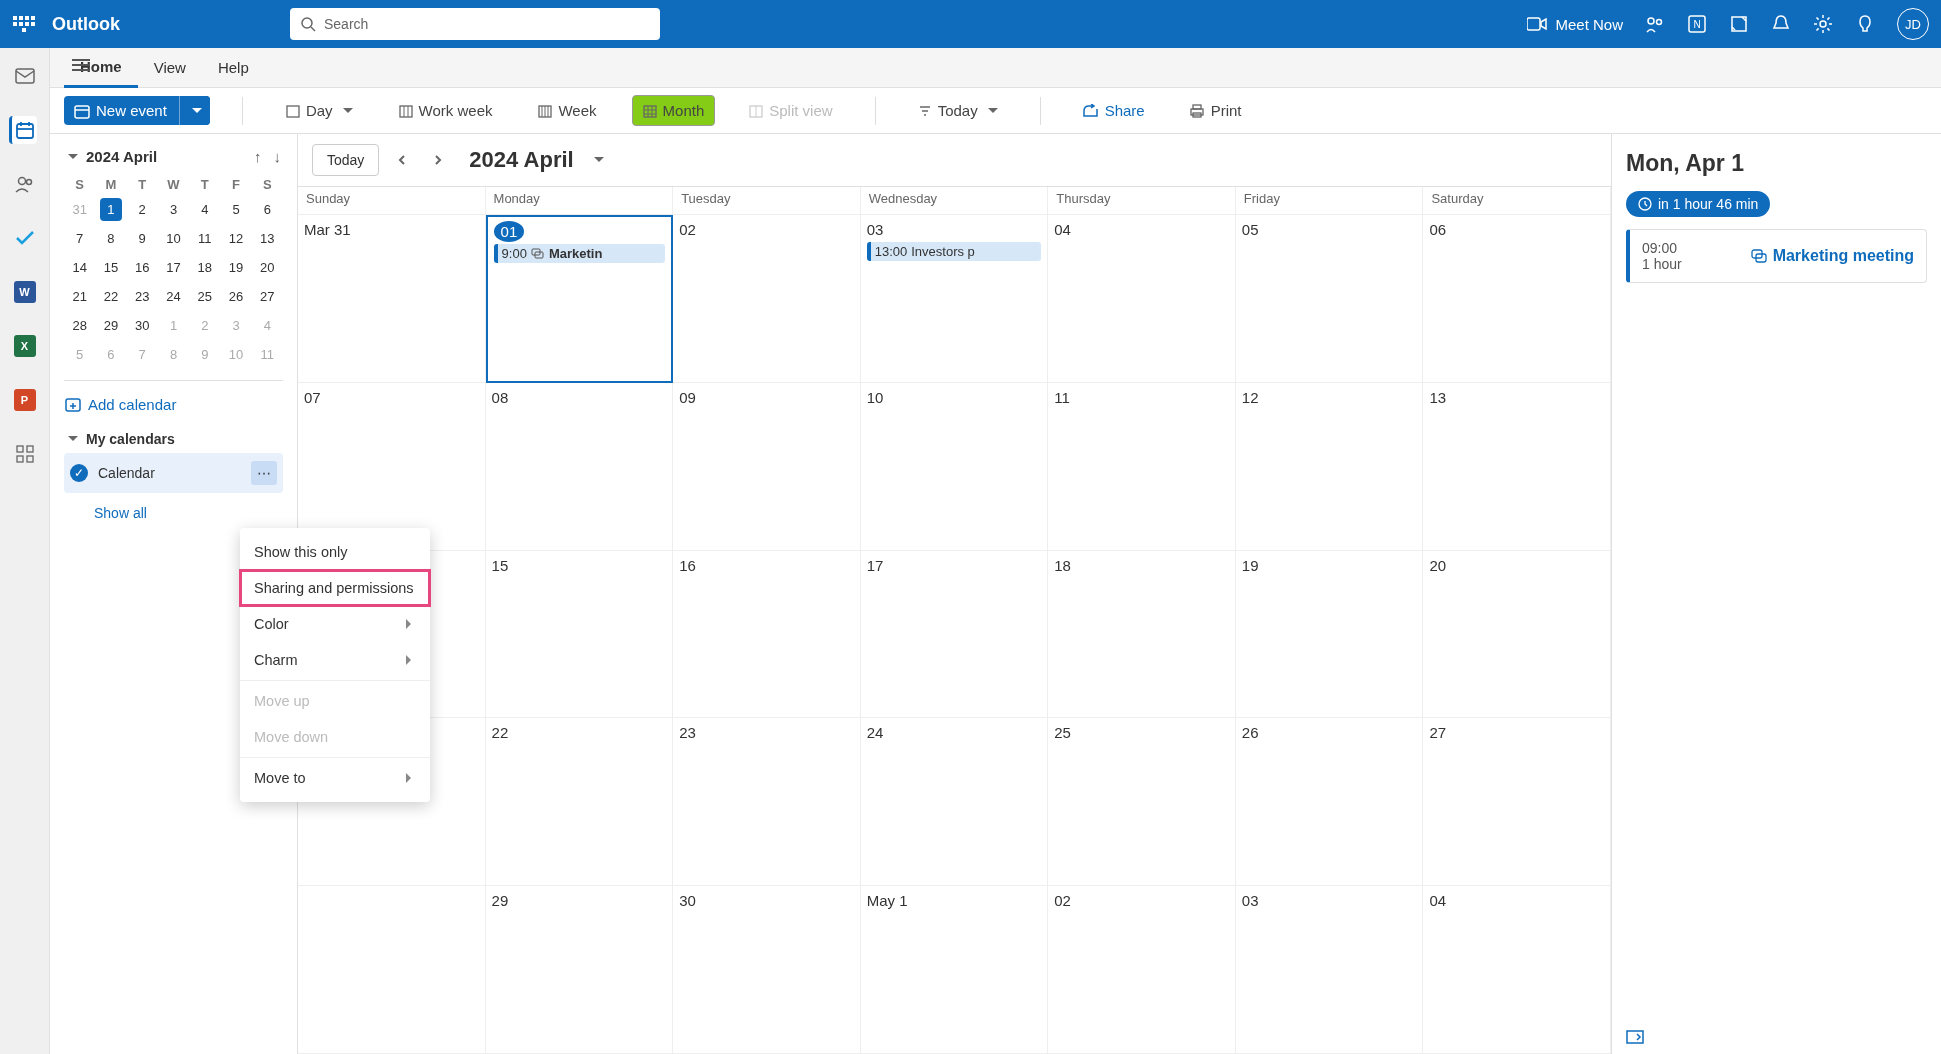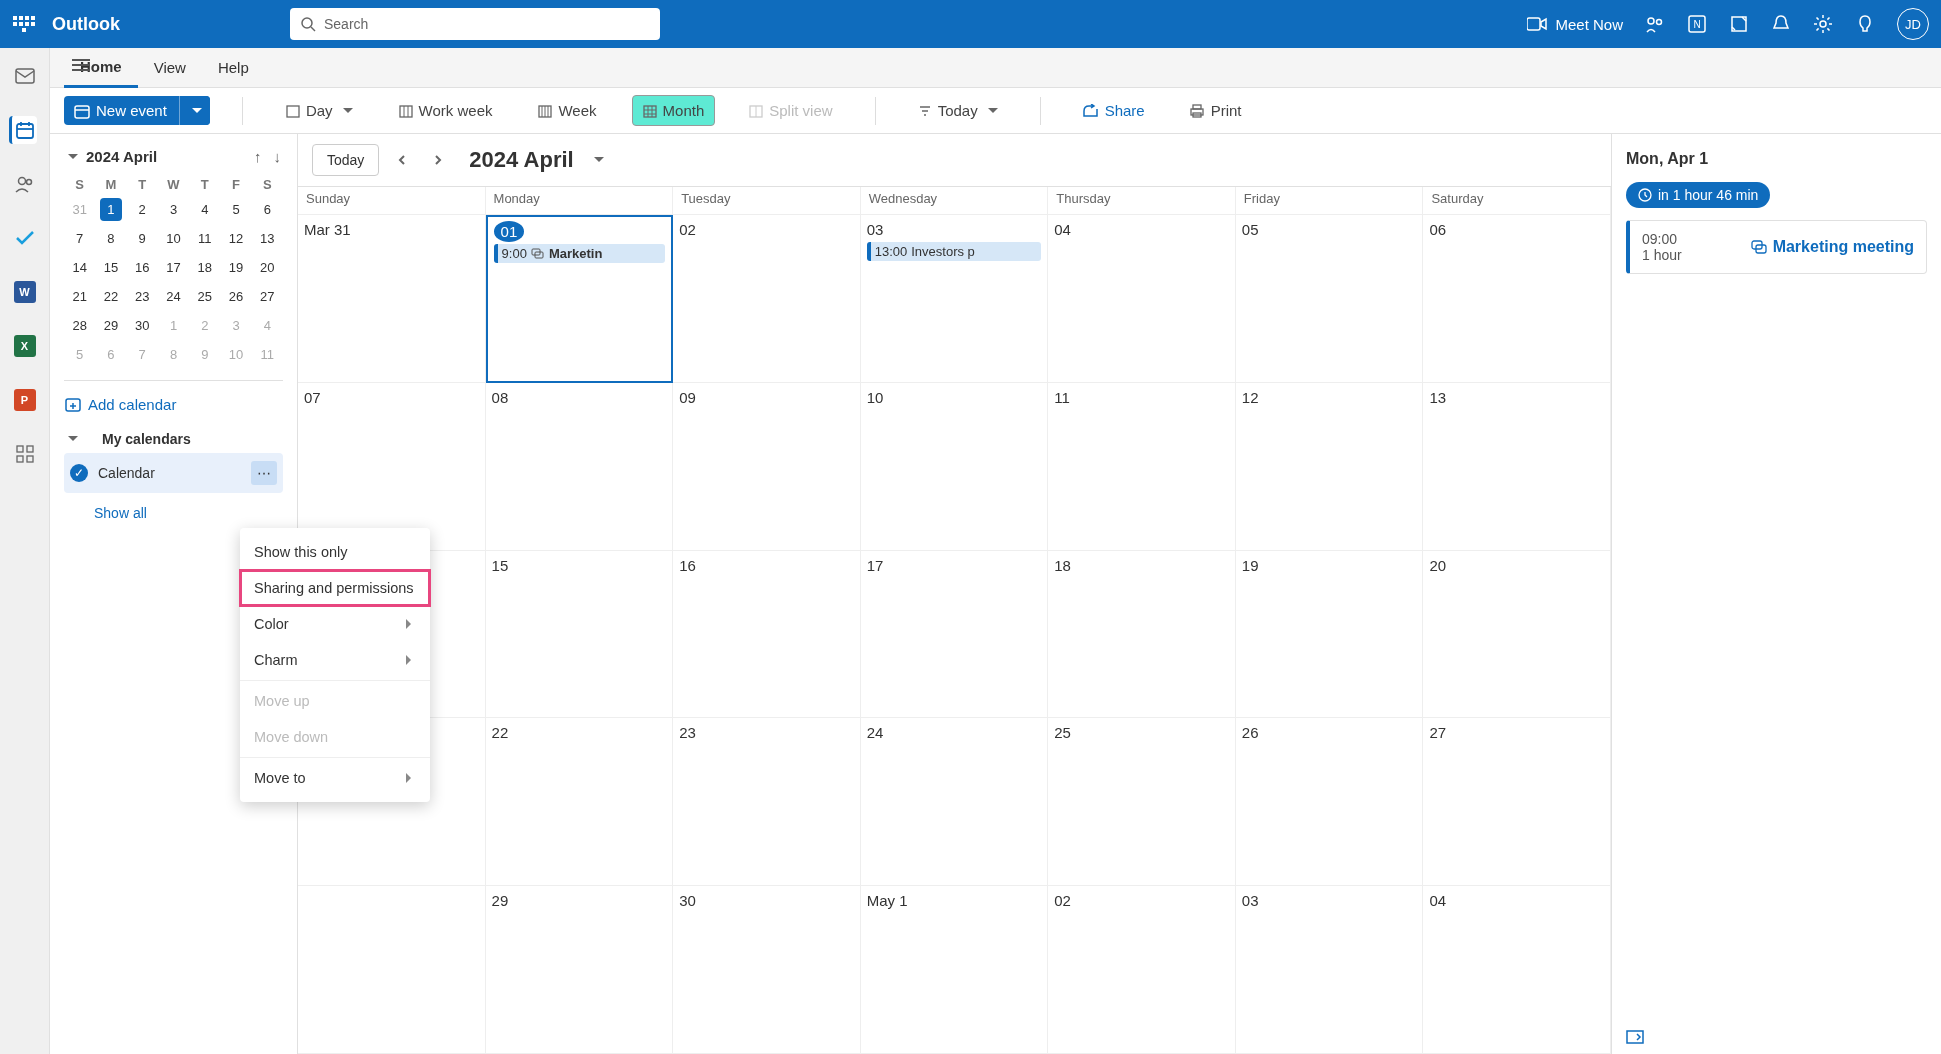--- a/index.html
+++ b/index.html
@@ -24,21 +24,21 @@
 .tab{padding:10px 16px;color:#333;font-size:15px;}
 .tab.active{border-bottom:3px solid #0f6cbd;font-weight:600;}
 
 
 .toolbar{height:46px;display:flex;align-items:center;padding:0 12px 0 64px;border-bottom:1px solid #e0e0e0;gap:24px;background:#fff;}
 .tsep{width:1px;height:28px;background:#ddd;margin:0 8px;}
 .btn{display:flex;align-items:center;gap:6px;padding:6px 10px;border-radius:4px;color:#444;font-size:15px;white-space:nowrap;}
 .btn.primary{background:#0f6cbd;color:#fff;}
 .btn.primary .chev{background:#0f6cbd;border-left:1px solid rgba(255,255,255,.4);padding:6px 8px;margin:-6px -10px -6px 6px;border-radius:0 4px 4px 0;}
 .btn.seg{border:1px solid transparent;}
-.btn.seg.active{border:1px solid #999;background:#5eead4;}
+.btn.seg.active{border:1px solid #999;background:#84cc16;}
 .btn.disabled{color:#bbb;}
 .btn svg{flex-shrink:0;}
 
 
 .leftrail{position:absolute;left:0;top:48px;bottom:0;width:50px;background:#f0f0f0;border-right:1px solid #e0e0e0;display:flex;flex-direction:column;align-items:center;padding-top:14px;gap:26px;}
 .leftrail .ritem{width:28px;height:28px;display:flex;align-items:center;justify-content:center;border-radius:4px;}
 .leftrail .ritem.active{background:#fff;border-left:3px solid #0f6cbd;margin-left:-3px;}
 .appico{width:22px;height:22px;border-radius:3px;display:flex;align-items:center;justify-content:center;color:#fff;font-size:11px;font-weight:bold;}
 
 
@@ -47,21 +47,21 @@
 .mini-head{display:flex;align-items:center;gap:8px;font-weight:600;font-size:15px;margin-bottom:10px;}
 .mini-head .spacer{flex:1;}
 .mini-head .arr{color:#666;padding:2px;}
 .mini-grid{display:grid;grid-template-columns:repeat(7,1fr);text-align:center;font-size:13px;gap:6px 0;}
 .mini-grid .dh{color:#777;font-weight:600;}
 .mini-grid .d{padding:4px 0;}
 .mini-grid .d.dim{color:#aaa;}
 .mini-grid .d.today{background:#0f6cbd;color:#fff;border-radius:4px;width:22px;margin:0 auto;}
 .sidebar hr{border:none;border-top:1px solid #e0e0e0;margin:14px 0;}
 .addcal{color:#0f6cbd;display:flex;align-items:center;gap:6px;font-size:15px;margin:6px 0 18px;}
-.mycals{display:flex;align-items:center;gap:24px;font-weight:600;margin-bottom:6px;}
+.mycals{display:flex;align-items:center;gap:8px;font-weight:600;margin-bottom:6px;}
 .calrow{display:flex;align-items:center;gap:10px;padding:8px 6px;border-radius:4px;}
 .calrow.sel{background:#e8f0fb;}
 .calrow .chk{width:18px;height:18px;border-radius:50%;background:#0f6cbd;display:flex;align-items:center;justify-content:center;color:#fff;font-size:12px;}
 .calrow .more{margin-left:auto;background:#c8ddf5;padding:4px 6px;border-radius:3px;color:#333;}
 .showall{color:#0f6cbd;margin:12px 0 0 30px;}
 
 
 .ctxmenu{position:absolute;left:240px;top:528px;width:190px;background:#fff;box-shadow:0 4px 16px rgba(0,0,0,.2);border-radius:4px;padding:6px 0;z-index:50;}
 .ctxmenu .mi{padding:10px 14px;display:flex;align-items:center;justify-content:space-between;font-size:14.5px;}
 .ctxmenu .mi.dis{color:#bbb;}
@@ -78,21 +78,21 @@
 .grid .gh{padding:4px 8px;color:#666;font-size:13px;border-right:1px solid #eee;border-bottom:1px solid #eee;}
 .grid .cell{border-right:1px solid #eee;border-bottom:1px solid #eee;padding:6px;position:relative;font-size:15px;}
 .grid .cell .dn{margin-bottom:4px;}
 .grid .cell.today{border:2px solid #0f6cbd;}
 .grid .cell.today .dn span{background:#0f6cbd;color:#fff;border-radius:50%;padding:2px 7px;}
 .evt{background:#d6e7f7;border-left:4px solid #0f6cbd;padding:2px 4px;font-size:13px;border-radius:3px;white-space:nowrap;overflow:hidden;display:flex;align-items:center;gap:4px;}
 .evt b{font-weight:600;}
 
 
 .agenda{width:330px;border-left:1px solid #e0e0e0;padding:16px 14px;position:relative;}
-.agenda h2{font-size:16px;font-weight:600;margin-bottom:14px;}
+.agenda h2{font-size:23px;font-weight:600;margin-bottom:14px;}
 .pill{background:#0f6cbd;color:#fff;border-radius:14px;padding:5px 12px;display:inline-flex;align-items:center;gap:6px;font-size:14px;margin-bottom:12px;}
 .card{border:1px solid #e0e0e0;border-left:4px solid #0f6cbd;border-radius:4px;padding:10px 12px;display:flex;justify-content:space-between;}
 .card .tcol{color:#555;font-size:14px;}
 .card .title{color:#0f6cbd;font-weight:600;font-size:16px;display:flex;align-items:center;gap:6px;}
 .agenda .expand{position:absolute;bottom:10px;left:14px;color:#0f6cbd;}
 
 .chev-down::after{content:"";display:inline-block;border:5px solid transparent;border-top-color:currentColor;margin-left:4px;transform:translateY(2px);}
 .chev-right::after{content:"";display:inline-block;border:5px solid transparent;border-left-color:currentColor;}
 svg{display:block;}
 </style>

